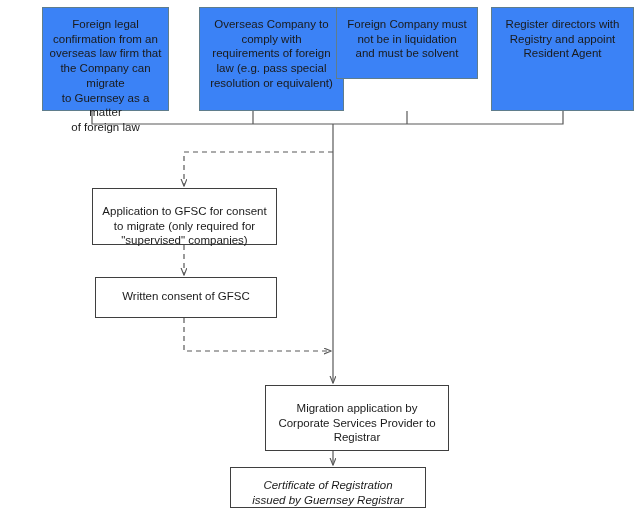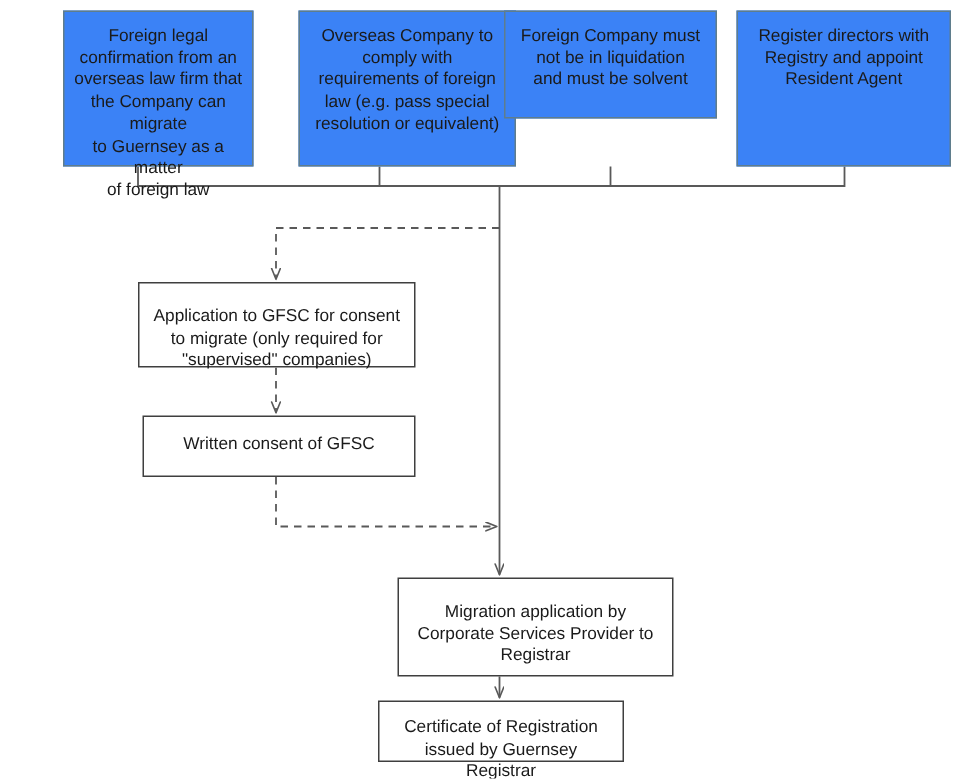--- a/index.html
+++ b/index.html
@@ -101,16 +101,16 @@
       <div class="node requirement" style="left: 491px; top: 7px; width: 143px; height: 104px; text-align: center;">Register directors with
 Registry and appoint
 Resident Agent</div>
       <div class="node process" style="left: 92px; top: 188px; width: 185px; height: 57px;">Application to GFSC for consent
 to migrate (only required for
 "supervised" companies)</div>
       <div class="node process single-line" style="left: 95px; top: 277px; width: 182px; height: 41px;">Written consent of GFSC</div>
       <div class="node process" style="left: 242px; top: 385px; width: 184px; height: 66px; margin-left: 23px;">Migration application by
 Corporate Services Provider to
 Registrar</div>
-      <div class="node process two-line" style="left: 252px; top: 467px; width: 164px; height: 41px;">Certificate of Registration
+      <div class="node process two-line" style="left: 230px; top: 467px; width: 196px; height: 41px; font-style: italic;">Certificate of Registration
 issued by Guernsey Registrar</div>
     </div>
 </div>
 
 </body></html>

